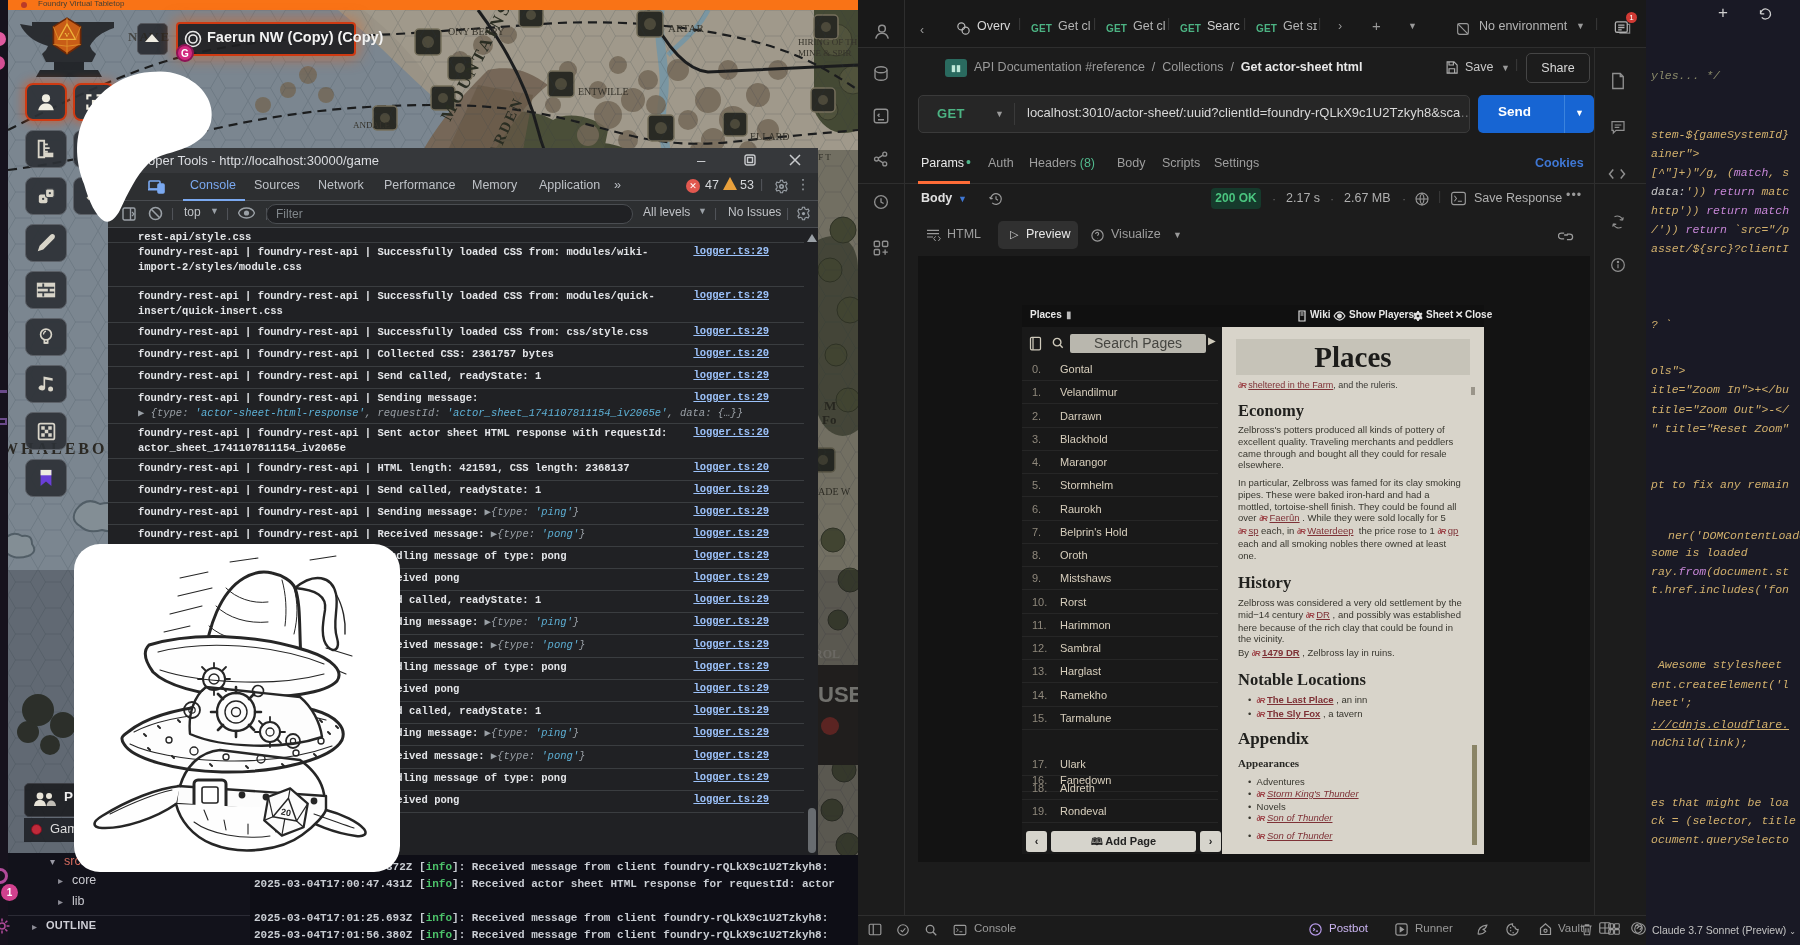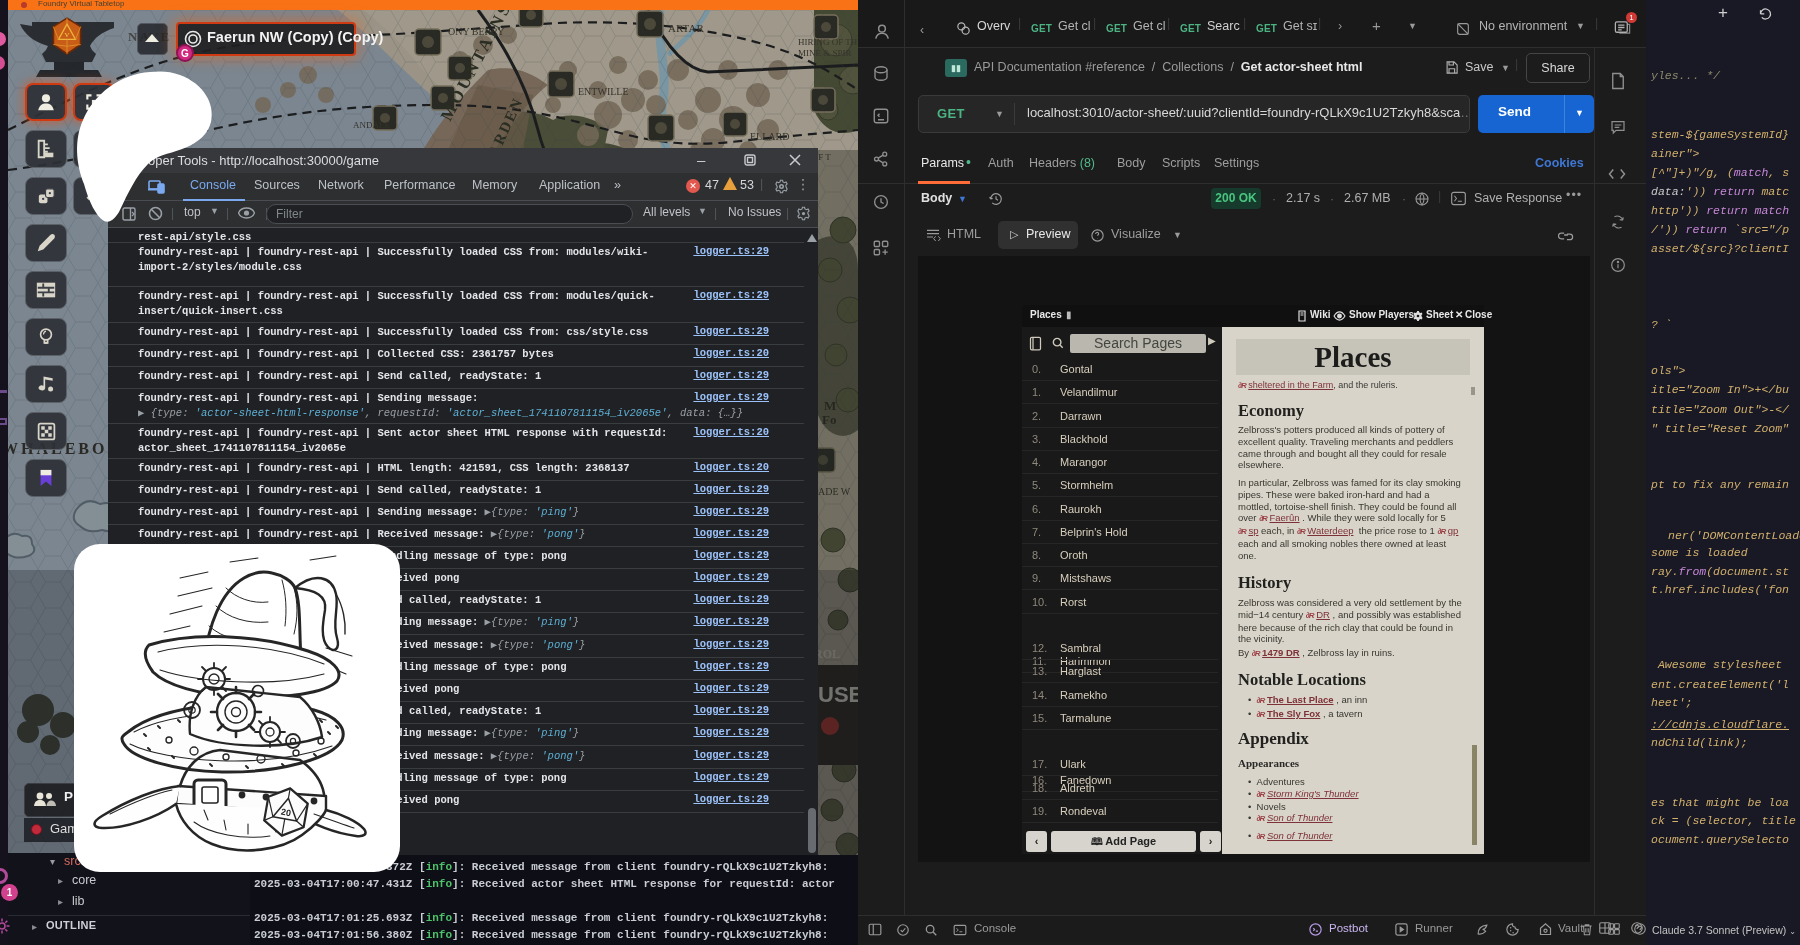--- a/index.html
+++ b/index.html
@@ -803,21 +803,21 @@
               <span class="jname">Oroth</span>
             </div>
         <div class="jrow" style="top:240.2px;">
               <span class="jnum">9.</span>
               <span class="jname">Mistshaws</span>
             </div>
         <div class="jrow" style="top:263.5px;">
               <span class="jnum">10.</span>
               <span class="jname">Rorst</span>
             </div>
-        <div class="jrow" style="top:286.8px;margin-top:36px;">
+        <div class="jrow" style="top:286.8px;">
               <span class="jnum">11.</span>
               <span class="jname">Harimmon</span>
             </div>
         <div class="jrow" style="top:310.0px;">
               <span class="jnum">12.</span>
               <span class="jname">Sambral</span>
             </div>
         <div class="jrow" style="top:333.2px;">
               <span class="jnum">13.</span>
               <span class="jname">Harglast</span>

